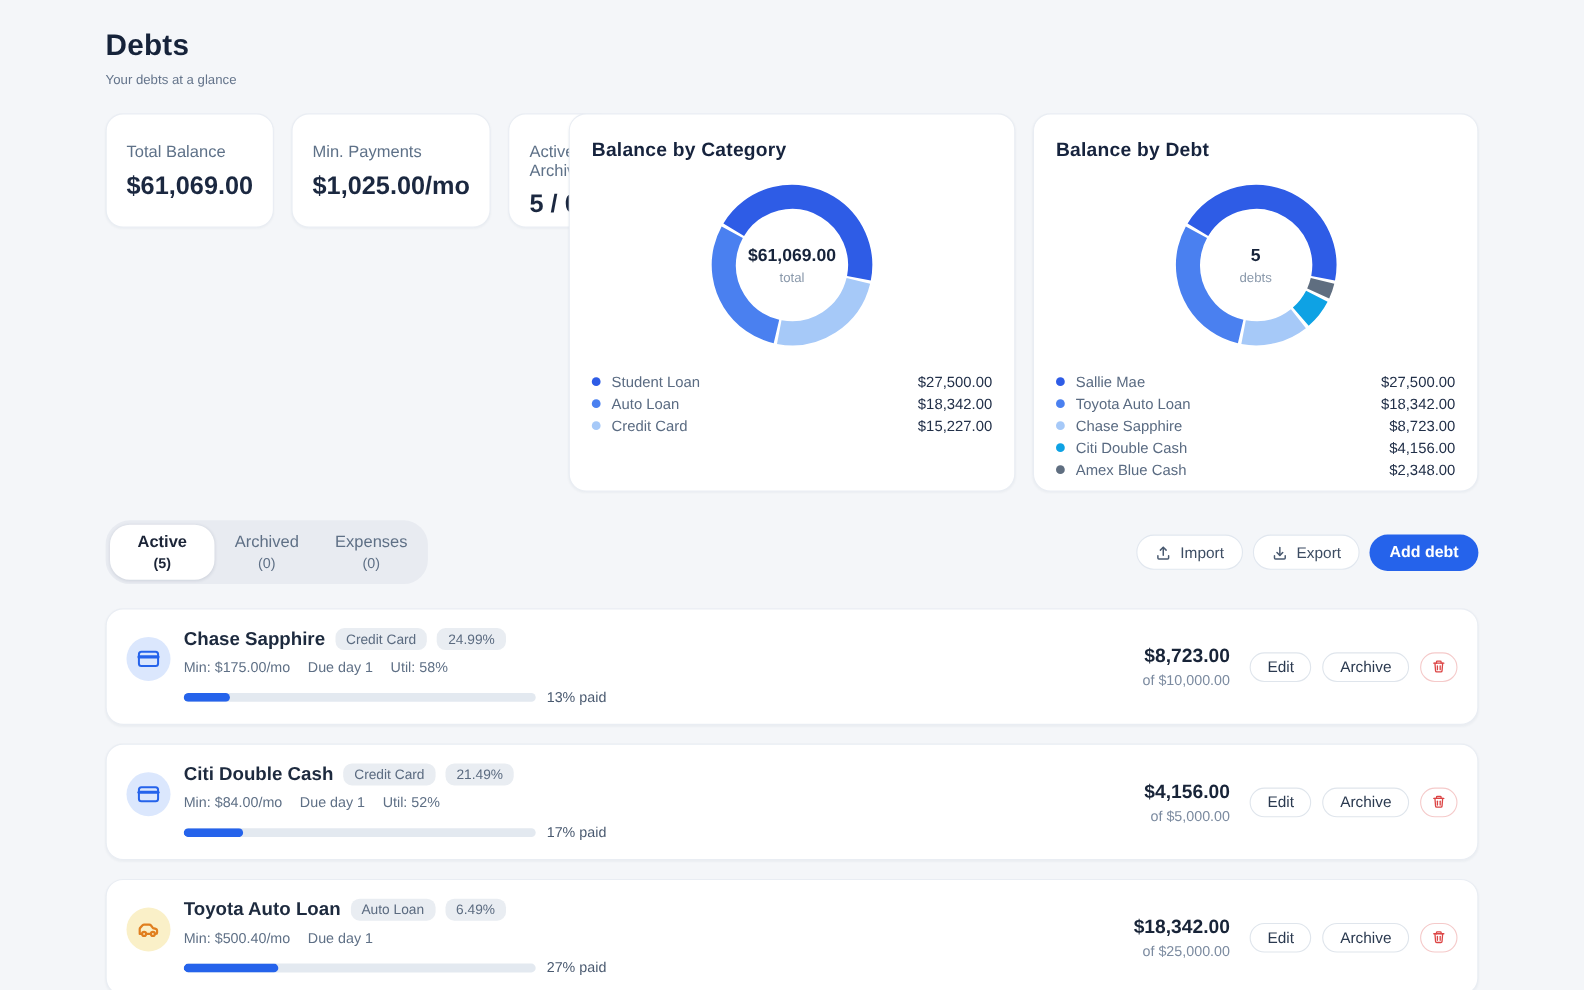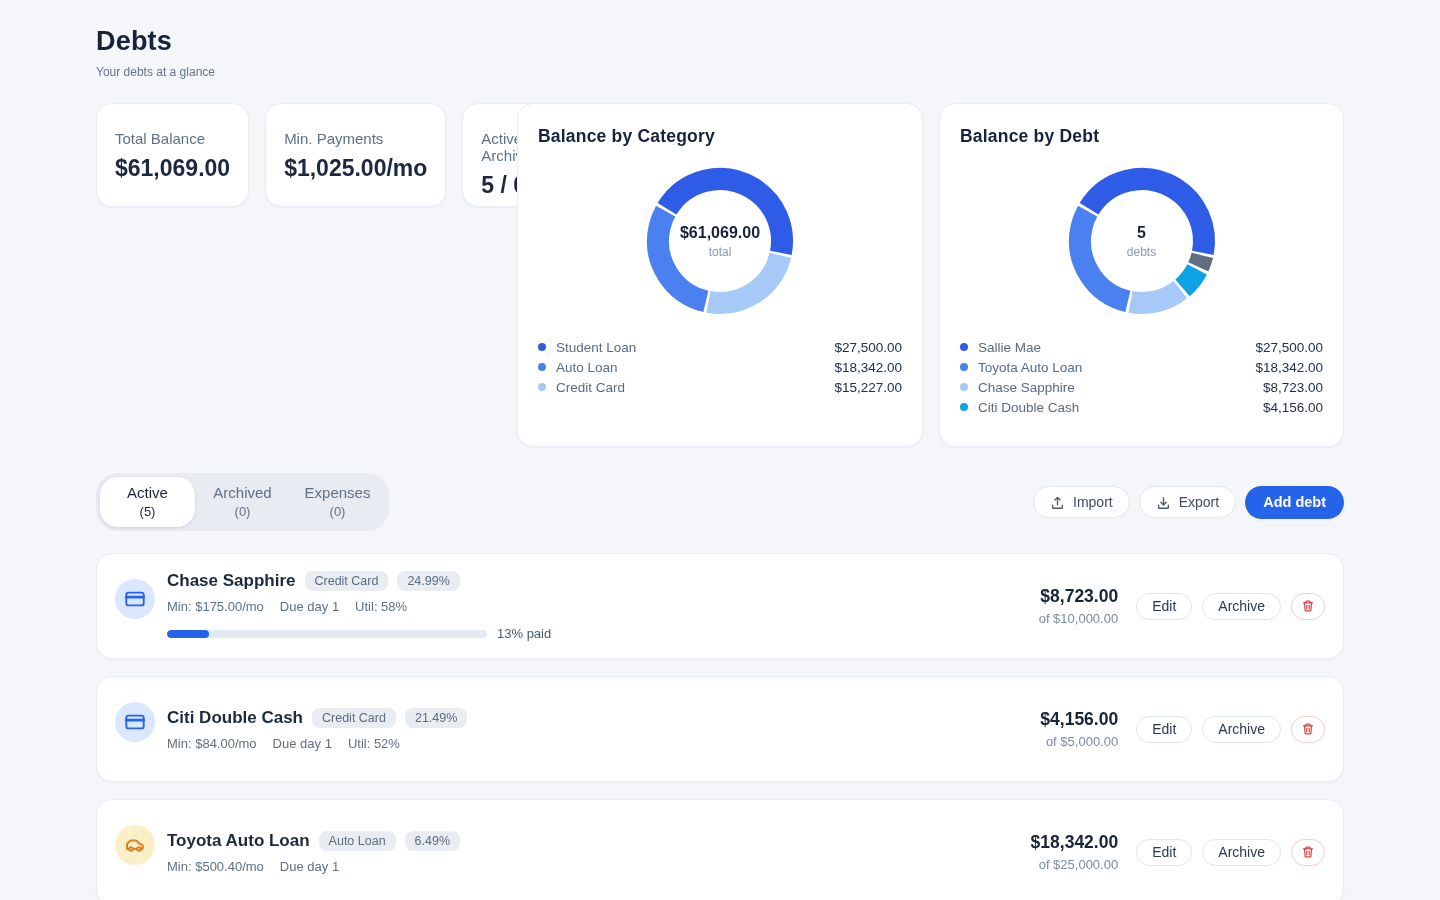--- a/index.html
+++ b/index.html
@@ -46,21 +46,21 @@
   .tab-group {
     background:#e8ebf1; border-radius:22px; padding:4px; display:flex; align-items:stretch;
   }
   .tab {
     width:95px; border-radius:18px; text-align:center; padding:7px 6px 8px 6px;
     cursor:pointer; color:#5f7086;
   }
   .tab .t1 { font-size:15px; }
   .tab .t2 { font-size:13px; margin-top:3px; }
   .tab.active {
-    background:#fff; color:#1b2437; font-weight:400;
+    background:#fff; color:#1b2437; font-weight:700;
     box-shadow:0 1px 3px rgba(23,43,77,.12);
   }
   .search-input {
     margin-left:14px; width:200px; height:31px; background:#fff;
     border:1px solid #dce3ec; border-radius:16px; padding:0 14px;
     font-size:13.5px; color:#32415a; outline:none;
     font-family:"Liberation Sans","DejaVu Sans",sans-serif;
   }
   .search-input::placeholder { color:#90a0b2; }
   .toolbar-spacer { flex:1; }
@@ -198,20 +198,25 @@
         </div>
         <div class="legend-row">
           <span class="legend-dot" style="background-color: rgb(166, 201, 248);"></span>
           <span class="legend-label">Chase Sapphire</span>
           <span class="legend-value">$8,723.00</span>
         </div>
         <div class="legend-row">
           <span class="legend-dot" style="background-color: rgb(14, 162, 228);"></span>
           <span class="legend-label">Citi Double Cash</span>
           <span class="legend-value">$4,156.00</span>
+        </div>
+        <div class="legend-row">
+          <span class="legend-dot" style="background-color: rgb(95, 110, 128);"></span>
+          <span class="legend-label">Amex Blue Cash</span>
+          <span class="legend-value">$2,348.00</span>
         </div>
       </div>
     </div>
   </div>
 
   <div class="toolbar">
     <div class="tab-group">
       <div class="tab active">
         <div class="t1">Active</div>
         <div class="t2">(5)</div>
@@ -302,20 +307,26 @@
         <div class="debt-title-line">
           <span class="debt-name">Citi Double Cash</span>
           <span class="badge">Credit Card</span>
           <span class="badge">21.49%</span>
         </div>
         <div class="debt-meta">
           <span>Min: $84.00/mo</span>
           <span>Due day 1</span>
           <span>Util: 52%</span>
         </div>
+        <div class="progress-line">
+          <div class="progress-track">
+            <div class="progress-fill" style="width: 17%;"></div>
+          </div>
+          <span class="progress-label">17% paid</span>
+        </div>
       </div>
       <div class="debt-amounts">
         <div class="debt-amount">$4,156.00</div>
         <div class="debt-of">of $5,000.00</div>
       </div>
       <div class="actions">
         <button class="row-btn">Edit</button>
         <button class="row-btn">Archive</button>
         <button class="trash-btn">
           <svg width="14" height="14" viewBox="0 0 20 20" fill="none" stroke="#dc4444" stroke-width="1.7" stroke-linecap="round" stroke-linejoin="round">
@@ -342,20 +353,26 @@
       <div class="debt-main">
         <div class="debt-title-line">
           <span class="debt-name">Toyota Auto Loan</span>
           <span class="badge">Auto Loan</span>
           <span class="badge">6.49%</span>
         </div>
         <div class="debt-meta">
           <span>Min: $500.40/mo</span>
           <span>Due day 1</span>
         </div>
+        <div class="progress-line">
+          <div class="progress-track">
+            <div class="progress-fill" style="width: 27%;"></div>
+          </div>
+          <span class="progress-label">27% paid</span>
+        </div>
       </div>
       <div class="debt-amounts">
         <div class="debt-amount">$18,342.00</div>
         <div class="debt-of">of $25,000.00</div>
       </div>
       <div class="actions">
         <button class="row-btn">Edit</button>
         <button class="row-btn">Archive</button>
         <button class="trash-btn">
           <svg width="14" height="14" viewBox="0 0 20 20" fill="none" stroke="#dc4444" stroke-width="1.7" stroke-linecap="round" stroke-linejoin="round">

